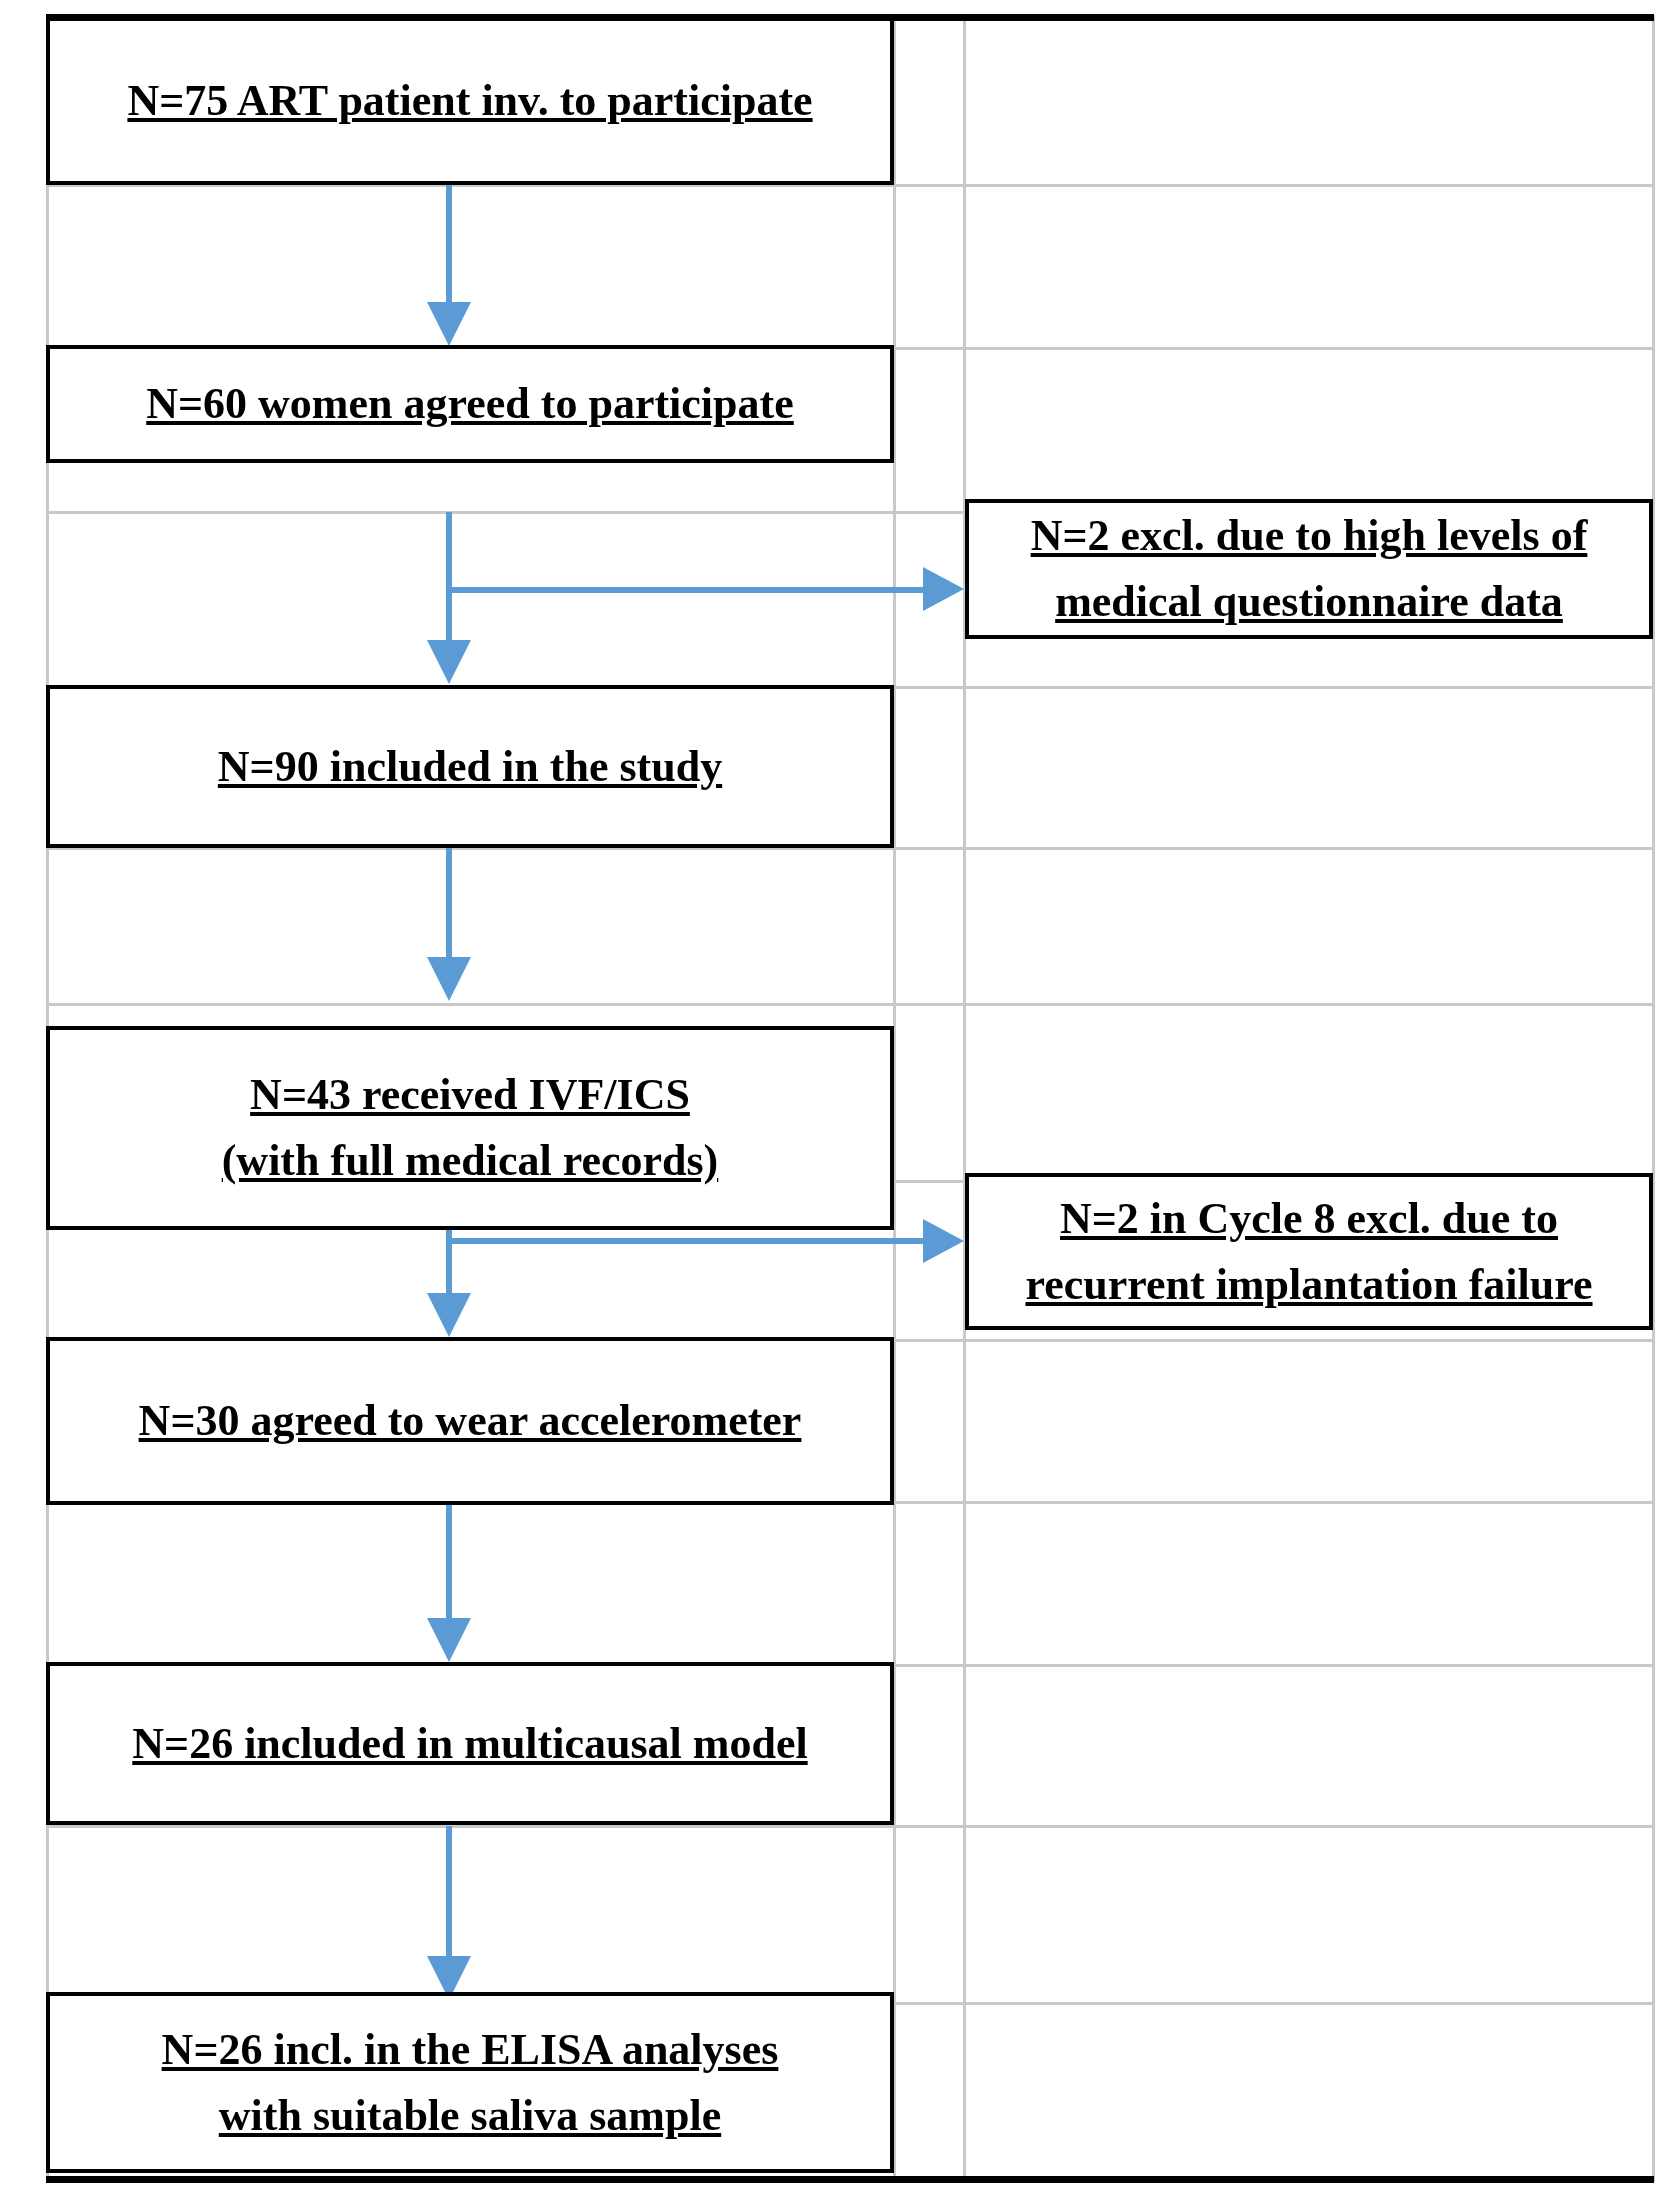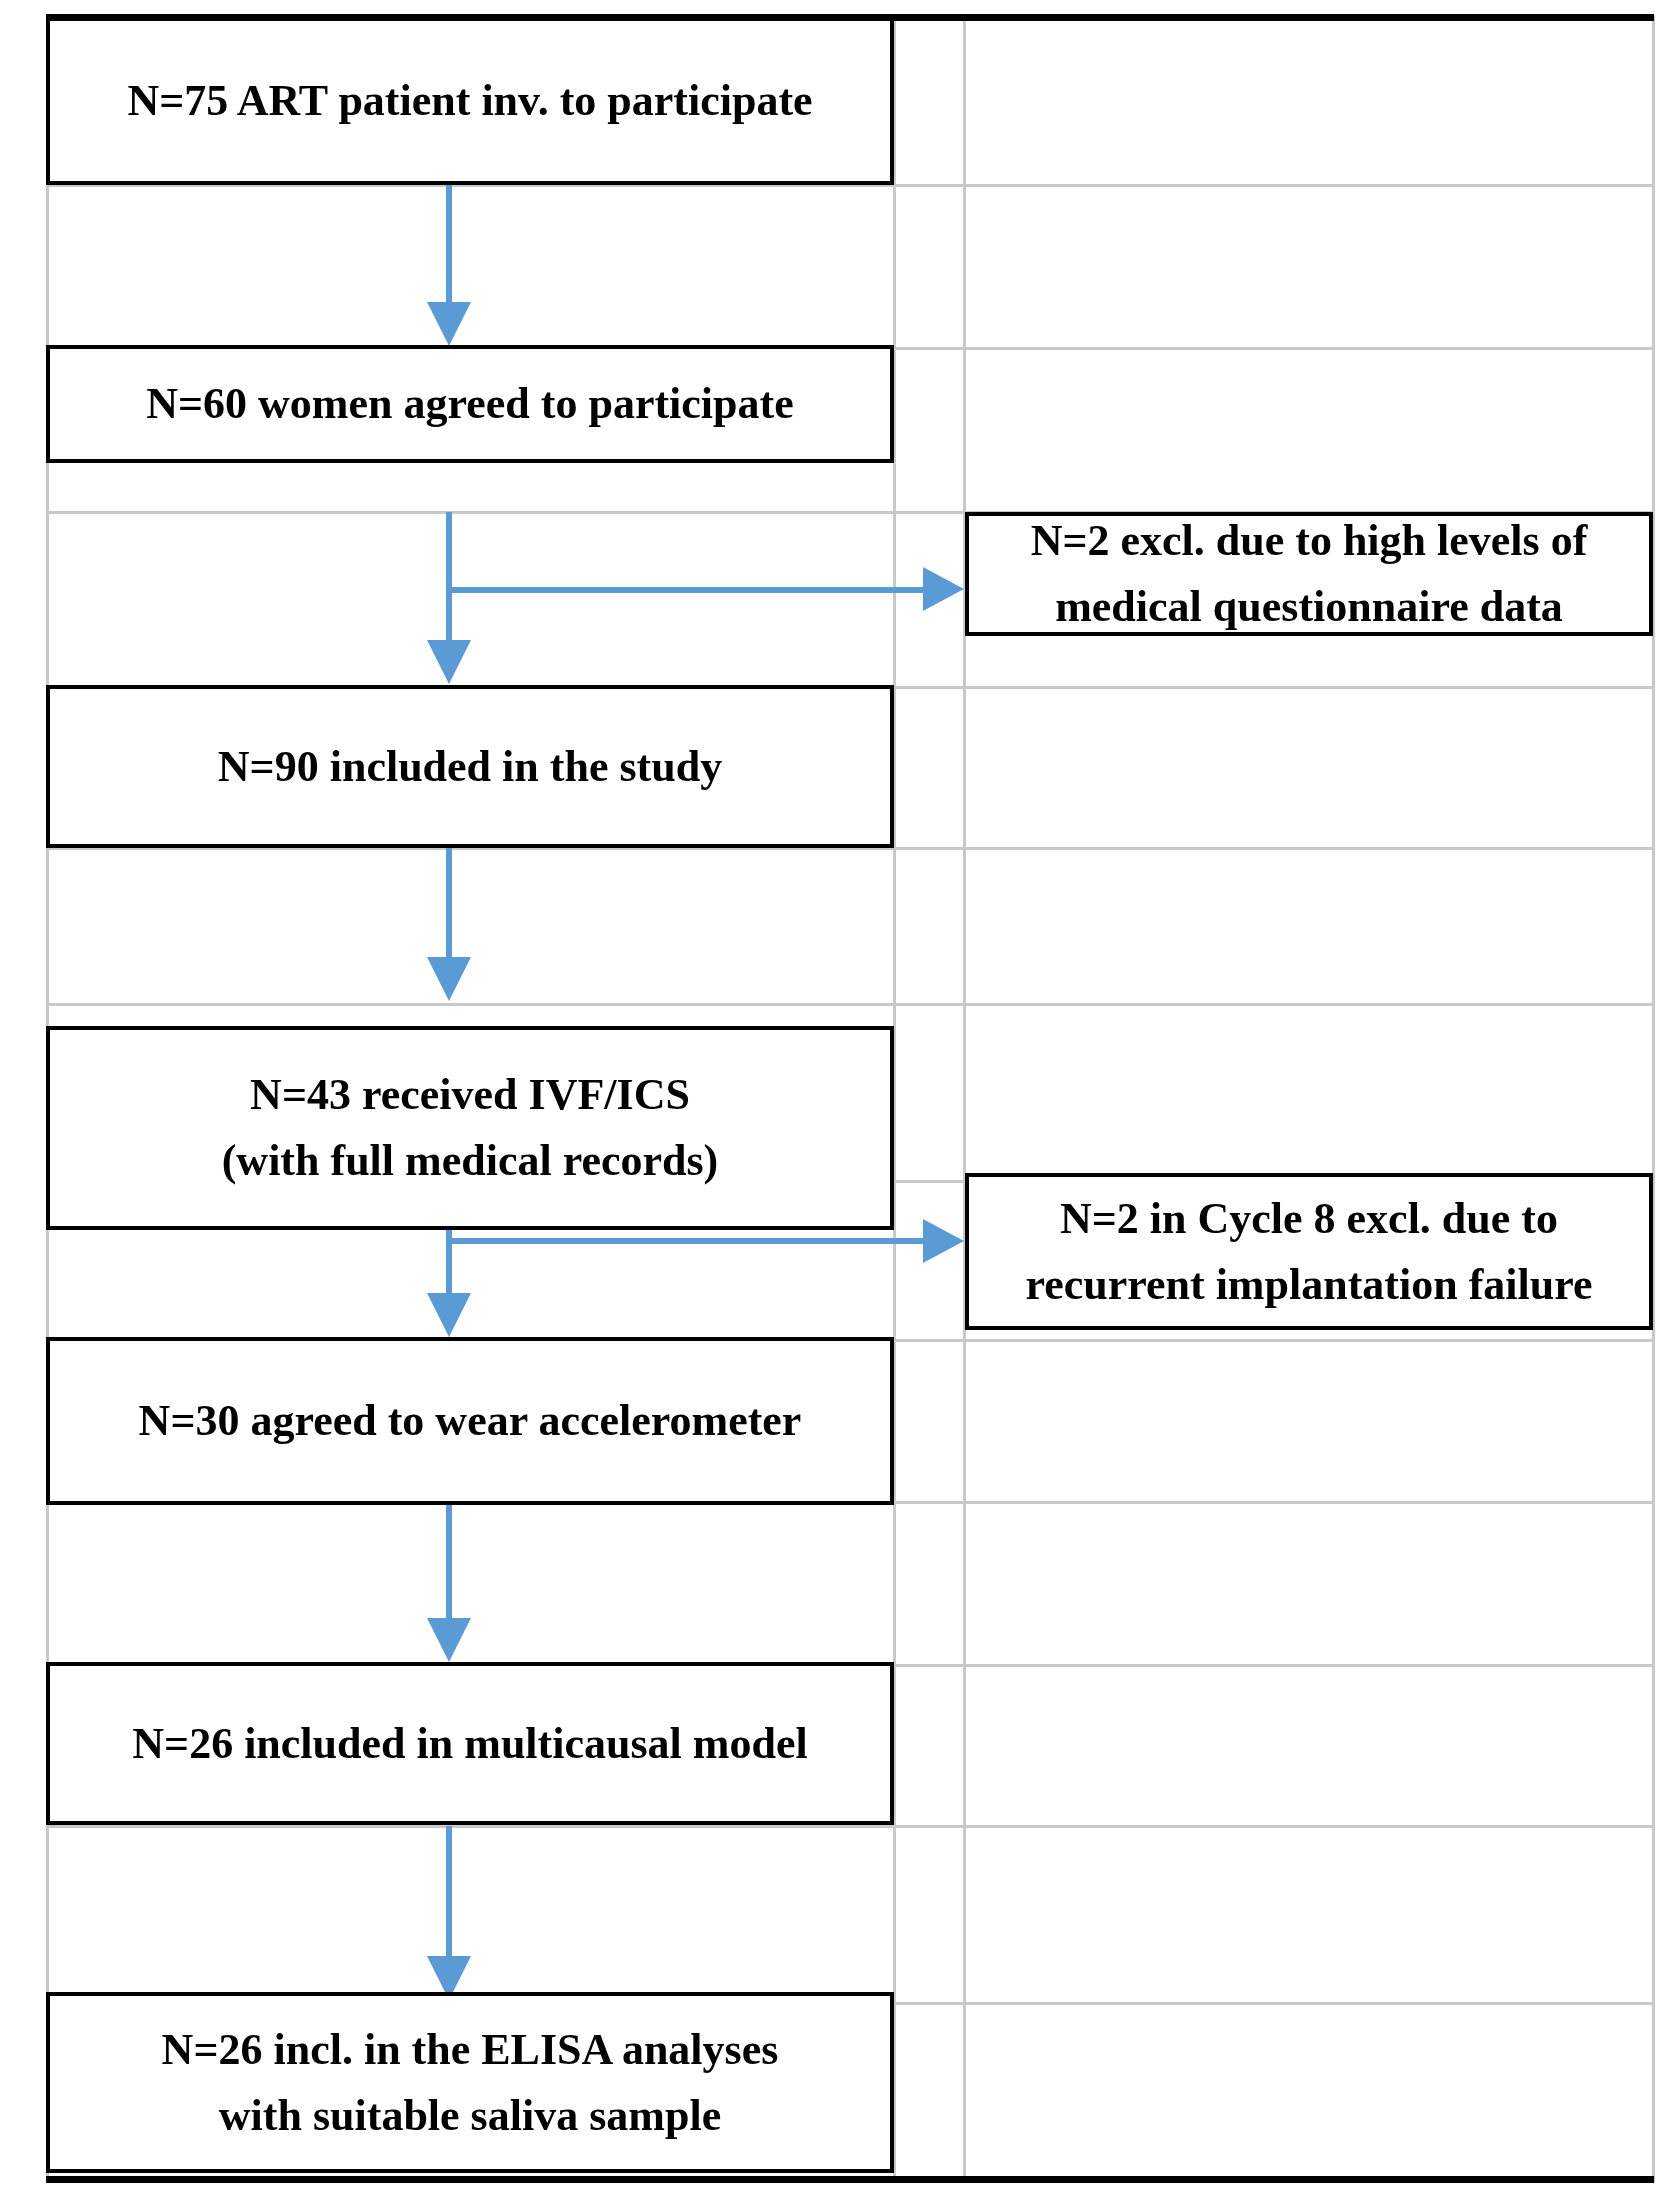--- a/index.html
+++ b/index.html
@@ -26,20 +26,21 @@
     z-index:4;
     display:flex;
     flex-direction:column;
     align-items:center;
     justify-content:center;
     text-align:center;
     font-weight:bold;
     font-size:44px;
     line-height:66px;
     color:var(--text,#000);
+    text-decoration:underline;
   }
   .box span{display:block;white-space:nowrap;}
   .main-box{left:46px;width:848px;}
   .side-box{left:965px;width:688px;}
   
   .stem-v{position:absolute;width:5.8px;left:446px;background:var(--arrow,#5B9BD5);z-index:3;}
   .stem-h{position:absolute;height:5.8px;left:449px;width:476px;background:var(--arrow,#5B9BD5);z-index:3;}
   .head-down{
     position:absolute;left:427px;width:0;height:0;z-index:3;
     border-left:22px solid transparent;border-right:22px solid transparent;
@@ -129,21 +130,21 @@
   <div class="box main-box" style="top:1662px;height:163px">
     <span>N=26 included in multicausal model</span>
     <span></span>
   </div>
 
   <div class="box main-box" style="top:1992px;height:181px">
     <span>N=26 incl. in the ELISA analyses</span>
     <span>with suitable saliva sample</span>
   </div>
 
-  <div class="box side-box" style="top:512px;height:124px">
+  <div class="box side-box" style="top:499px;height:140px">
     <span>N=2 excl. due to high levels of</span>
     <span>medical questionnaire data</span>
   </div>
 
   <div class="box side-box" style="top:1173px;height:157px">
     <span>N=2 in Cycle 8 excl. due to</span>
     <span>recurrent implantation failure</span>
   </div>
 
 </div>

